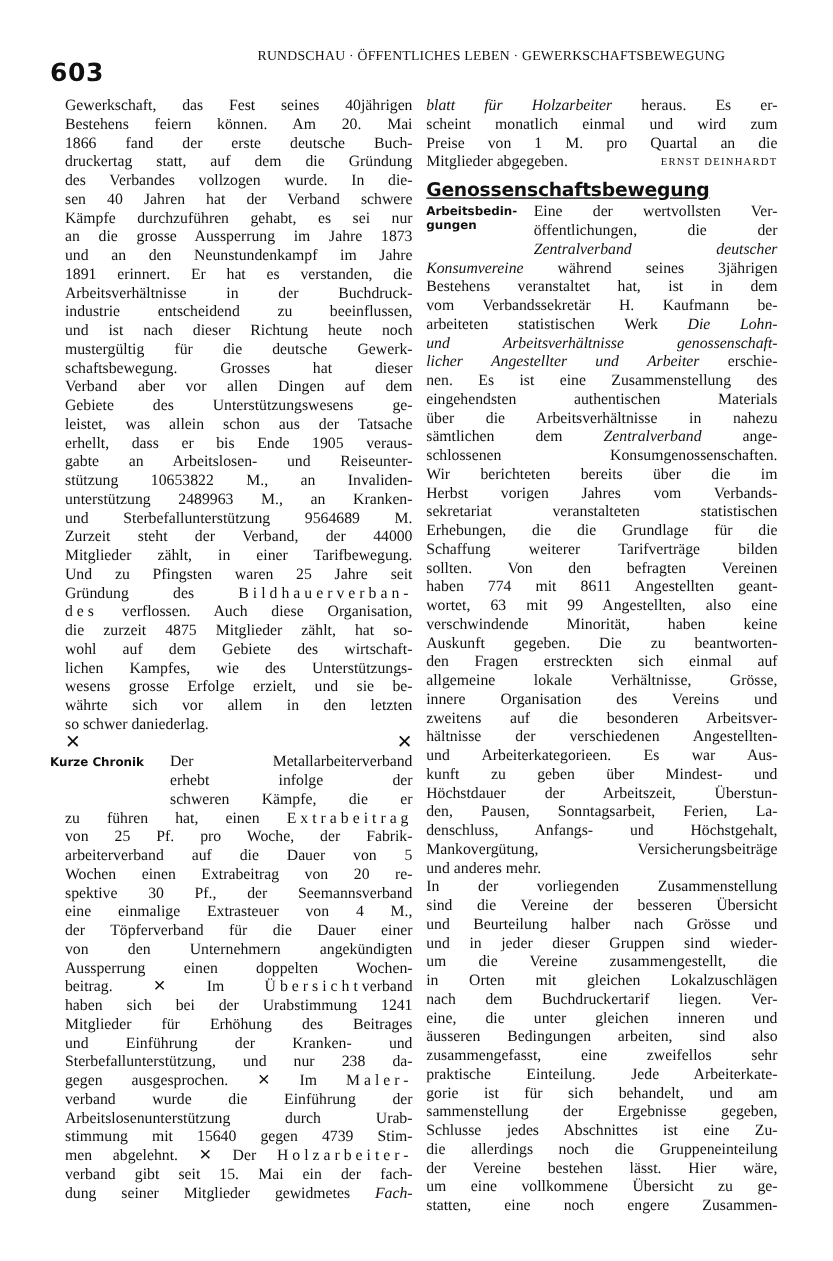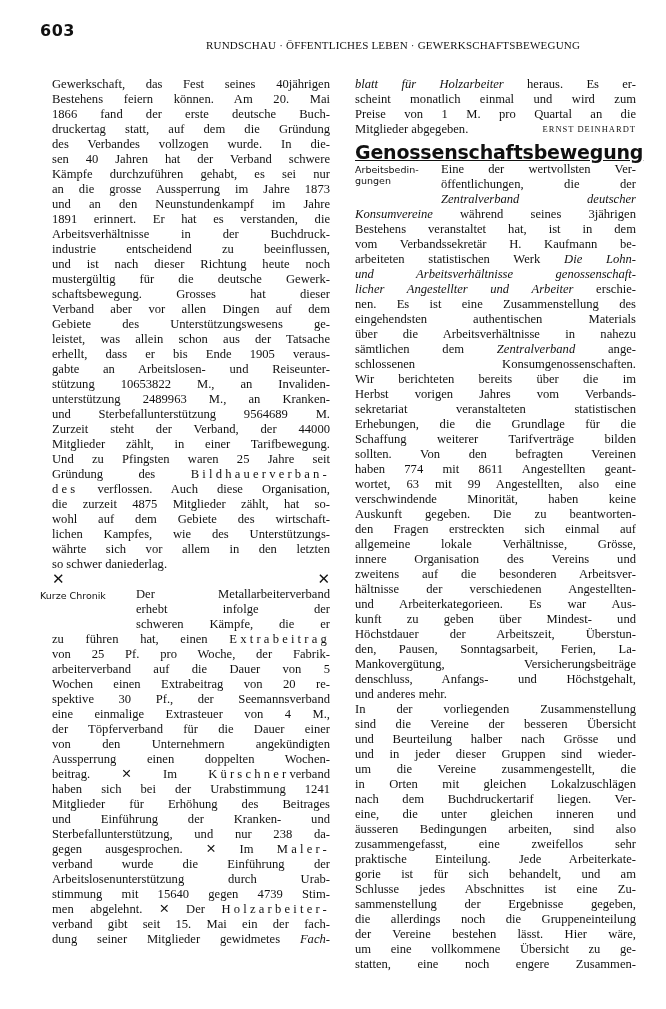--- a/index.html
+++ b/index.html
@@ -1,35 +1,35 @@
 <!DOCTYPE html>
 <html><head>
 <meta charset="utf-8">
 <style>
   html, body { margin: 0; padding: 0; background: #ffffff; }
   body { width: 666px; height: 1009px; position: relative; overflow: hidden;
          font-family: "DejaVu Serif", "Liberation Serif", serif; color: #111; }
-  .page-number { position: absolute; left: 40px; top: 21px; font-family: "DejaVu Sans", sans-serif;
-                 font-weight: bold; font-size: 16px; letter-spacing: 0.5px; text-align: right; }
+  .page-number { position: absolute; left: 40px; top: 46px; font-family: "DejaVu Sans", sans-serif;
+                 font-weight: bold; font-size: 20px; letter-spacing: 0.5px; text-align: right; }
   .running-head { position: absolute; left: 206px; top: 39px; font-family: "Liberation Serif", serif;
                   font-size: 11px; letter-spacing: 0.2px; white-space: nowrap; }
   .col { position: absolute; top: 77px; font-family: "Liberation Serif", serif; font-size: 12.6px;
          line-height: 15px; }
   .col-left { left: 52px; width: 278px; }
-  .col-right { left: 355px; width: 281px; }
+  .col-right { left: 341px; width: 281px; }
   .line { display: block; white-space: nowrap; text-align: justify; text-align-last: justify; height: 15px; }
   .line.last { text-align-last: left; }
   .line.indent { padding-left: 84px; }
   .line.indent-r { padding-left: 86px; }
   .ital { font-style: italic; }
   .spaced { letter-spacing: 3.2px; }
-  .side-label { position: absolute; font-family: "DejaVu Sans", sans-serif; font-weight: normal;
+  .side-label { position: absolute; font-family: "DejaVu Sans", sans-serif; font-weight: bold;
                 font-size: 9.5px; line-height: 11px; }
   .separator-row { display: flex; justify-content: space-between; height: 15px; font-size: 15px; line-height: 15px; }
-  .section-title { font-family: "DejaVu Sans", sans-serif; font-weight: bold; font-size: 19px;
+  .section-title { font-family: "DejaVu Sans", sans-serif; font-weight: bold; font-size: 15px;
                    text-decoration: underline; line-height: 20px; height: 20px; margin-top: 5px; letter-spacing: -0.2px; }
   .author { font-family: Liberation Serif, serif; font-size: 8.5px; letter-spacing: 1px; float: right; }
 </style>
 </head>
 <body>
 
 <div class="page-number">603</div>
 <div class="running-head">RUNDSCHAU · ÖFFENTLICHES LEBEN · GEWERKSCHAFTSBEWEGUNG</div>
 
 <div class="col col-left">
@@ -58,20 +58,21 @@
     <span class="line">unterstützung 2489963 M., an Kranken-</span>
     <span class="line">und Sterbefallunterstützung 9564689 M.</span>
     <span class="line">Zurzeit steht der Verband, der 44000</span>
     <span class="line">Mitglieder zählt, in einer Tarifbewegung.</span>
     <span class="line">Und zu Pfingsten waren 25 Jahre seit</span>
     <span class="line"><span>Gründung des</span> <span class="spaced">Bildhauerverban-</span></span>
     <span class="line"><span class="spaced">des</span> <span>verflossen. Auch diese Organisation,</span></span>
     <span class="line">die zurzeit 4875 Mitglieder zählt, hat so-</span>
     <span class="line">wohl auf dem Gebiete des wirtschaft-</span>
     <span class="line">lichen Kampfes, wie des Unterstützungs-</span>
+    <span class="line">wesens grosse Erfolge erzielt, und sie be-</span>
     <span class="line">währte sich vor allem in den letzten</span>
     <span class="line last">so schwer daniederlag.</span>
   </div>
 
   <div class="separator-row">
     <span>✕</span>
     <span>✕</span>
   </div>
 
   <div style="position: relative;">
@@ -81,21 +82,21 @@
     <span class="line indent">schweren Kämpfe, die er</span>
     <span class="line"><span>zu führen hat, einen</span> <span class="spaced">Extrabeitrag</span></span>
     <span class="line">von 25 Pf. pro Woche, der Fabrik-</span>
     <span class="line">arbeiterverband auf die Dauer von 5</span>
     <span class="line">Wochen einen Extrabeitrag von 20 re-</span>
     <span class="line">spektive 30 Pf., der Seemannsverband</span>
     <span class="line">eine einmalige Extrasteuer von 4 M.,</span>
     <span class="line">der Töpferverband für die Dauer einer</span>
     <span class="line">von den Unternehmern angekündigten</span>
     <span class="line">Aussperrung einen doppelten Wochen-</span>
-    <span class="line"><span>beitrag. ✕ Im</span> <span class="spaced">Kürschner</span><span>verband</span></span>
+    <span class="line"><span>beitrag. ✕ Im</span> <span class="spaced">Übersicht</span><span>verband</span></span>
     <span class="line">haben sich bei der Urabstimmung 1241</span>
     <span class="line">Mitglieder für Erhöhung des Beitrages</span>
     <span class="line">und Einführung der Kranken- und</span>
     <span class="line">Sterbefallunterstützung, und nur 238 da-</span>
     <span class="line"><span>gegen ausgesprochen. ✕ Im</span> <span class="spaced">Maler-</span></span>
     <span class="line">verband wurde die Einführung der</span>
     <span class="line">Arbeitslosenunterstützung durch Urab-</span>
     <span class="line">stimmung mit 15640 gegen 4739 Stim-</span>
     <span class="line"><span>men abgelehnt. ✕ Der</span> <span class="spaced">Holzarbeiter-</span></span>
     <span class="line">verband gibt seit 15. Mai ein der fach-</span>
@@ -143,38 +144,38 @@
     <span class="line">Auskunft gegeben. Die zu beantworten-</span>
     <span class="line">den Fragen erstreckten sich einmal auf</span>
     <span class="line">allgemeine lokale Verhältnisse, Grösse,</span>
     <span class="line">innere Organisation des Vereins und</span>
     <span class="line">zweitens auf die besonderen Arbeitsver-</span>
     <span class="line">hältnisse der verschiedenen Angestellten-</span>
     <span class="line">und Arbeiterkategorieen. Es war Aus-</span>
     <span class="line">kunft zu geben über Mindest- und</span>
     <span class="line">Höchstdauer der Arbeitszeit, Überstun-</span>
     <span class="line">den, Pausen, Sonntagsarbeit, Ferien, La-</span>
+    <span class="line">denschluss, Anfangs- und Höchstgehalt,</span>
     <span class="line">Mankovergütung, Versicherungsbeiträge</span>
-    <span class="line">denschluss, Anfangs- und Höchstgehalt,</span>
     <span class="line last">und anderes mehr.</span>
   </div>
 
   <div>
     <span class="line">In der vorliegenden Zusammenstellung</span>
     <span class="line">sind die Vereine der besseren Übersicht</span>
     <span class="line">und Beurteilung halber nach Grösse und</span>
     <span class="line">und in jeder dieser Gruppen sind wieder-</span>
     <span class="line">um die Vereine zusammengestellt, die</span>
     <span class="line">in Orten mit gleichen Lokalzuschlägen</span>
     <span class="line">nach dem Buchdruckertarif liegen. Ver-</span>
     <span class="line">eine, die unter gleichen inneren und</span>
     <span class="line">äusseren Bedingungen arbeiten, sind also</span>
     <span class="line">zusammengefasst, eine zweifellos sehr</span>
     <span class="line">praktische Einteilung. Jede Arbeiterkate-</span>
     <span class="line">gorie ist für sich behandelt, und am</span>
+    <span class="line">sammenstellung der Ergebnisse gegeben,</span>
     <span class="line">Schlusse jedes Abschnittes ist eine Zu-</span>
-    <span class="line">sammenstellung der Ergebnisse gegeben,</span>
     <span class="line">die allerdings noch die Gruppeneinteilung</span>
     <span class="line">der Vereine bestehen lässt. Hier wäre,</span>
     <span class="line">um eine vollkommene Übersicht zu ge-</span>
     <span class="line">statten, eine noch engere Zusammen-</span>
   </div>
 </div>
 
 </body></html>

